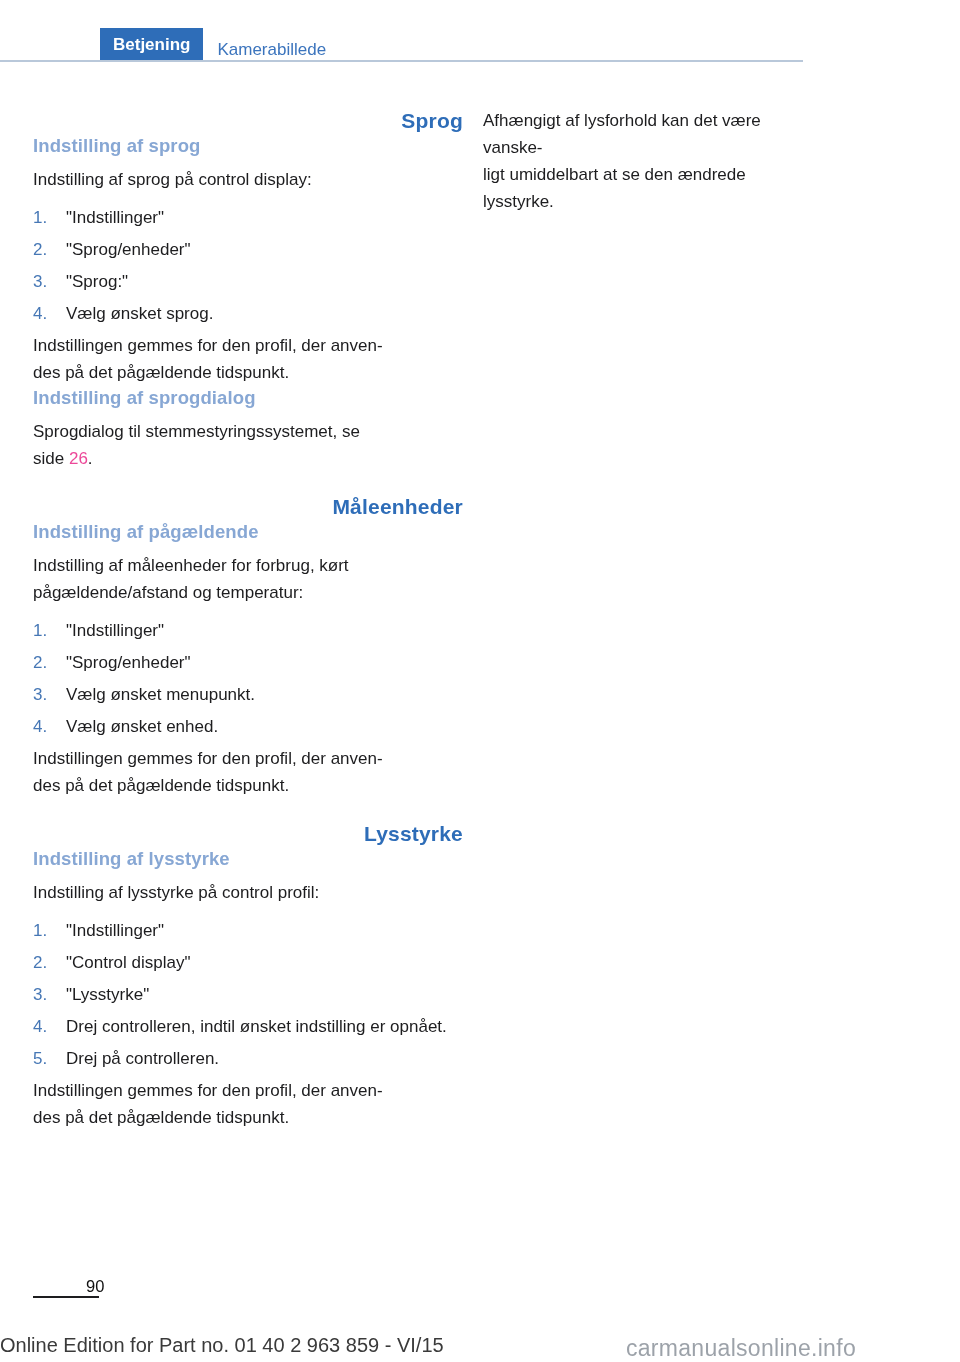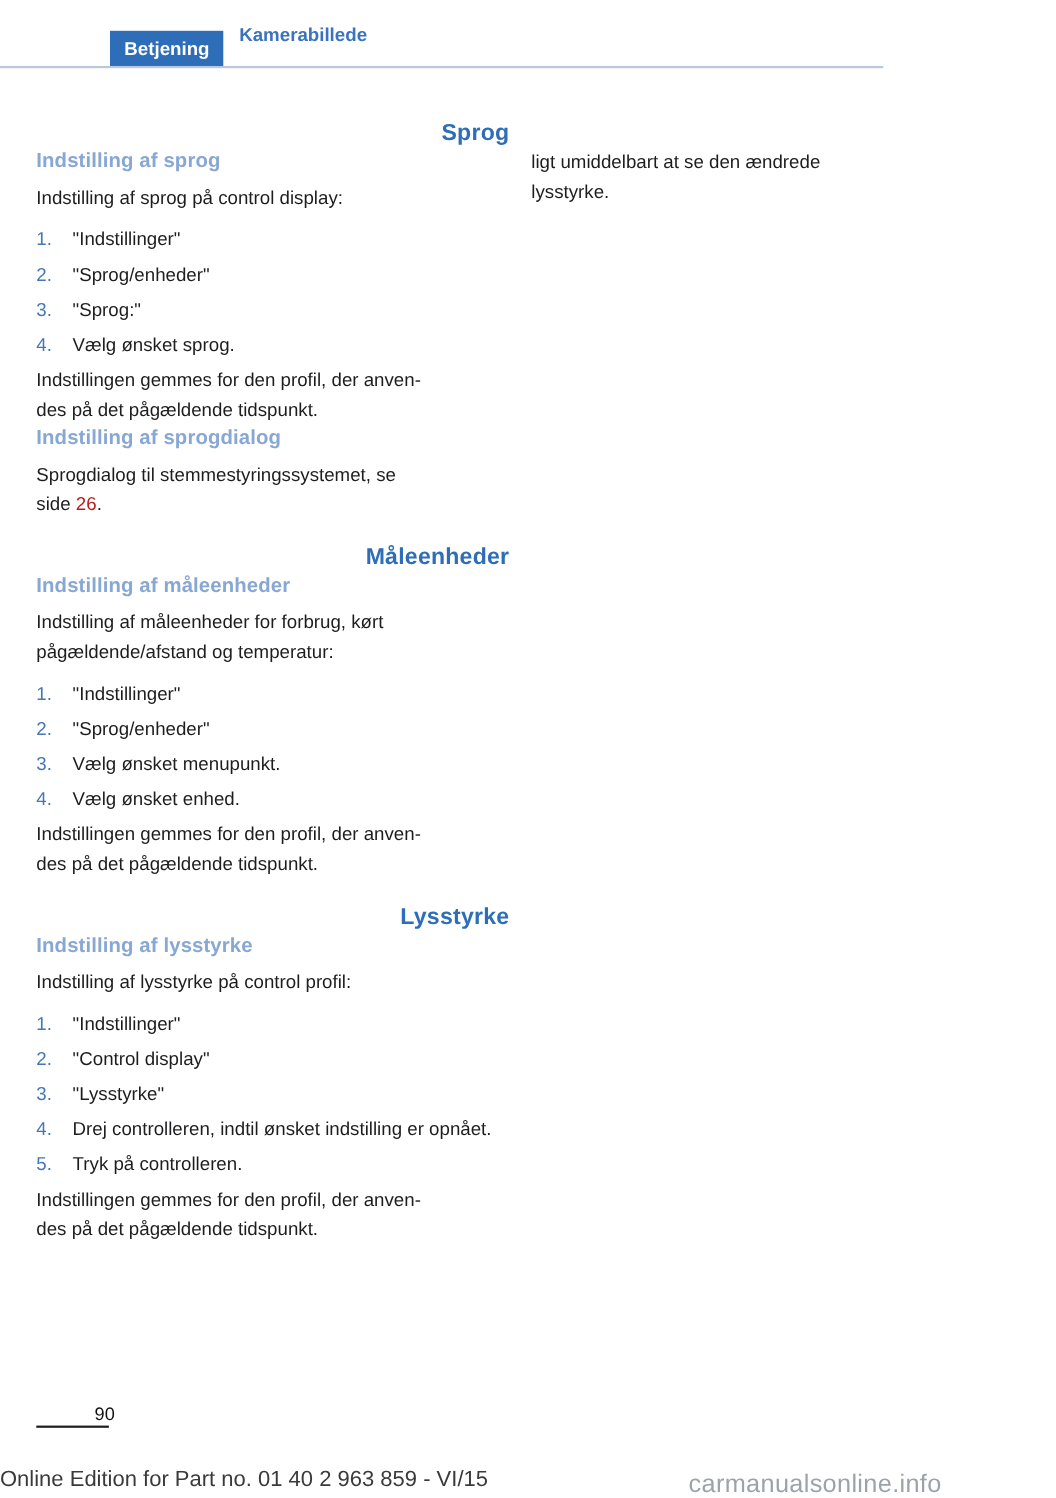--- a/index.html
+++ b/index.html
@@ -4,41 +4,41 @@
 <style>
   * { margin:0; padding:0; box-sizing:border-box; }
   html,body { background:#ffffff; }
   body { font-family:"Liberation Sans", sans-serif; color:#1d1d1f; }
   .page { position:relative; width:860px; height:1362px; background:#ffffff; overflow:hidden; }
 
   
   .header { padding-top:27px; }
   .header-row { display:flex; align-items:flex-end; padding-left:100px; height:33px; }
   .chapter-tab { background:#2e6db8; color:#ffffff; font-weight:bold; font-size:17px; line-height:17px; padding:8px 13px 7px 13px; display:inline-block; }
-  .section-label { color:#3b74bd; font-weight:bold; font-size:17px; margin-left:14px; padding-bottom:18px; }
+  .section-label { color:#3b74bd; font-weight:normal; font-size:17px; margin-left:14px; padding-bottom:0; }
   .header-rule { height:2px; background:#b9c8da; margin:0 57px 0 0; }
 
   
   .columns { display:flex; padding-left:33px; padding-right:55px; }
   .col-left { width:450px; flex:0 0 450px; padding-right:20px; }
   .col-right { flex:1; padding-top:45px; }
 
   h1.doc-h1 { color:#2e6db8; font-size:21px; line-height:27px; font-weight:bold; margin-top:21px; letter-spacing:0.2px;text-align:right; }
   .col-left > h1.doc-h1:first-child { margin-top:45px; }
   h2.doc-h2 { color:#87a7d4; font-size:18.5px; line-height:24px; font-weight:bold; letter-spacing:0.1px; }
   p.body { font-size:17px; line-height:27px; margin-top:8px; }
   p.note { margin-top:5px; }
 
   ol.steps { list-style:none; margin-top:11px; }
   ol.steps li { display:flex; font-size:17px; line-height:27px; margin-top:5px; }
   ol.steps li:first-child { margin-top:0; }
   ol.steps .num { color:#4677b5; flex:0 0 33px; width:33px; }
   ol.steps .txt { flex:1; }
 
-  a.page-link { color:#b91c1c; text-decoration:none; cursor:pointer;text-align:right; }
+  a.page-link { color:#ec4899; text-decoration:none; cursor:pointer;text-align:right; }
 
   
   .footer-rule { position:absolute; left:33px; top:1296px; width:66px; height:2px; background:#1d1d1f; }
   .page-number { position:absolute; left:86px; top:1273px; font-size:16.5px; line-height:27px; color:#111111; }
   .edition { position:absolute; left:0; right:0; top:1334px; text-align:left; font-size:20px; color:#3a3a3a; }
   .watermark { position:absolute; right:4px; top:1335px; font-size:23px; color:#9298a0; opacity:0.9; letter-spacing:0.3px; }
 </style>
 </head>
 <body>
 
@@ -82,21 +82,21 @@
         <span>des på det pågældende tidspunkt.</span>
       </p>
 
       <h2 class="doc-h2">Indstilling af sprogdialog</h2>
       <p class="body">
         <span>Sprogdialog til stemmestyringssystemet, se</span><br>
         <span>side </span><a class="page-link">26</a><span>.</span>
       </p>
 
       <h1 class="doc-h1">Måleenheder</h1>
-      <h2 class="doc-h2">Indstilling af måleenheder</h2>
+      <h2 class="doc-h2">Indstilling af pågældende</h2>
       <p class="body">
         <span>Indstilling af måleenheder for forbrug, kørt</span><br>
         <span>pågældende/afstand og temperatur:</span>
       </p>
       <ol class="steps">
         <li>
           <span class="num">1.</span>
           <span class="txt">"Indstillinger"</span>
         </li>
         <li>
@@ -132,33 +132,33 @@
         <li>
           <span class="num">3.</span>
           <span class="txt">"Lysstyrke"</span>
         </li>
         <li>
           <span class="num">4.</span>
           <span class="txt">Drej controlleren, indtil ønsket indstilling er opnået.</span>
         </li>
         <li>
           <span class="num">5.</span>
-          <span class="txt">Tryk på controlleren.</span>
+          <span class="txt">Drej på controlleren.</span>
         </li>
       </ol>
       <p class="body note">
         <span>Indstillingen gemmes for den profil, der anven-</span><br>
         <span>des på det pågældende tidspunkt.</span>
       </p>
 
     </section>
 
     <section class="col-right">
       <p class="body" style="margin-top:0;">
-        <br>
+        <span>Afhængigt af lysforhold kan det være vanske-</span><br>
         <span>ligt umiddelbart at se den ændrede lysstyrke.</span>
       </p>
     </section>
 
   </main>
 
   <footer>
     <div class="footer-rule"></div>
     <div class="page-number">90</div>
     <div class="edition">Online Edition for Part no. 01 40 2 963 859 - VI/15</div>

